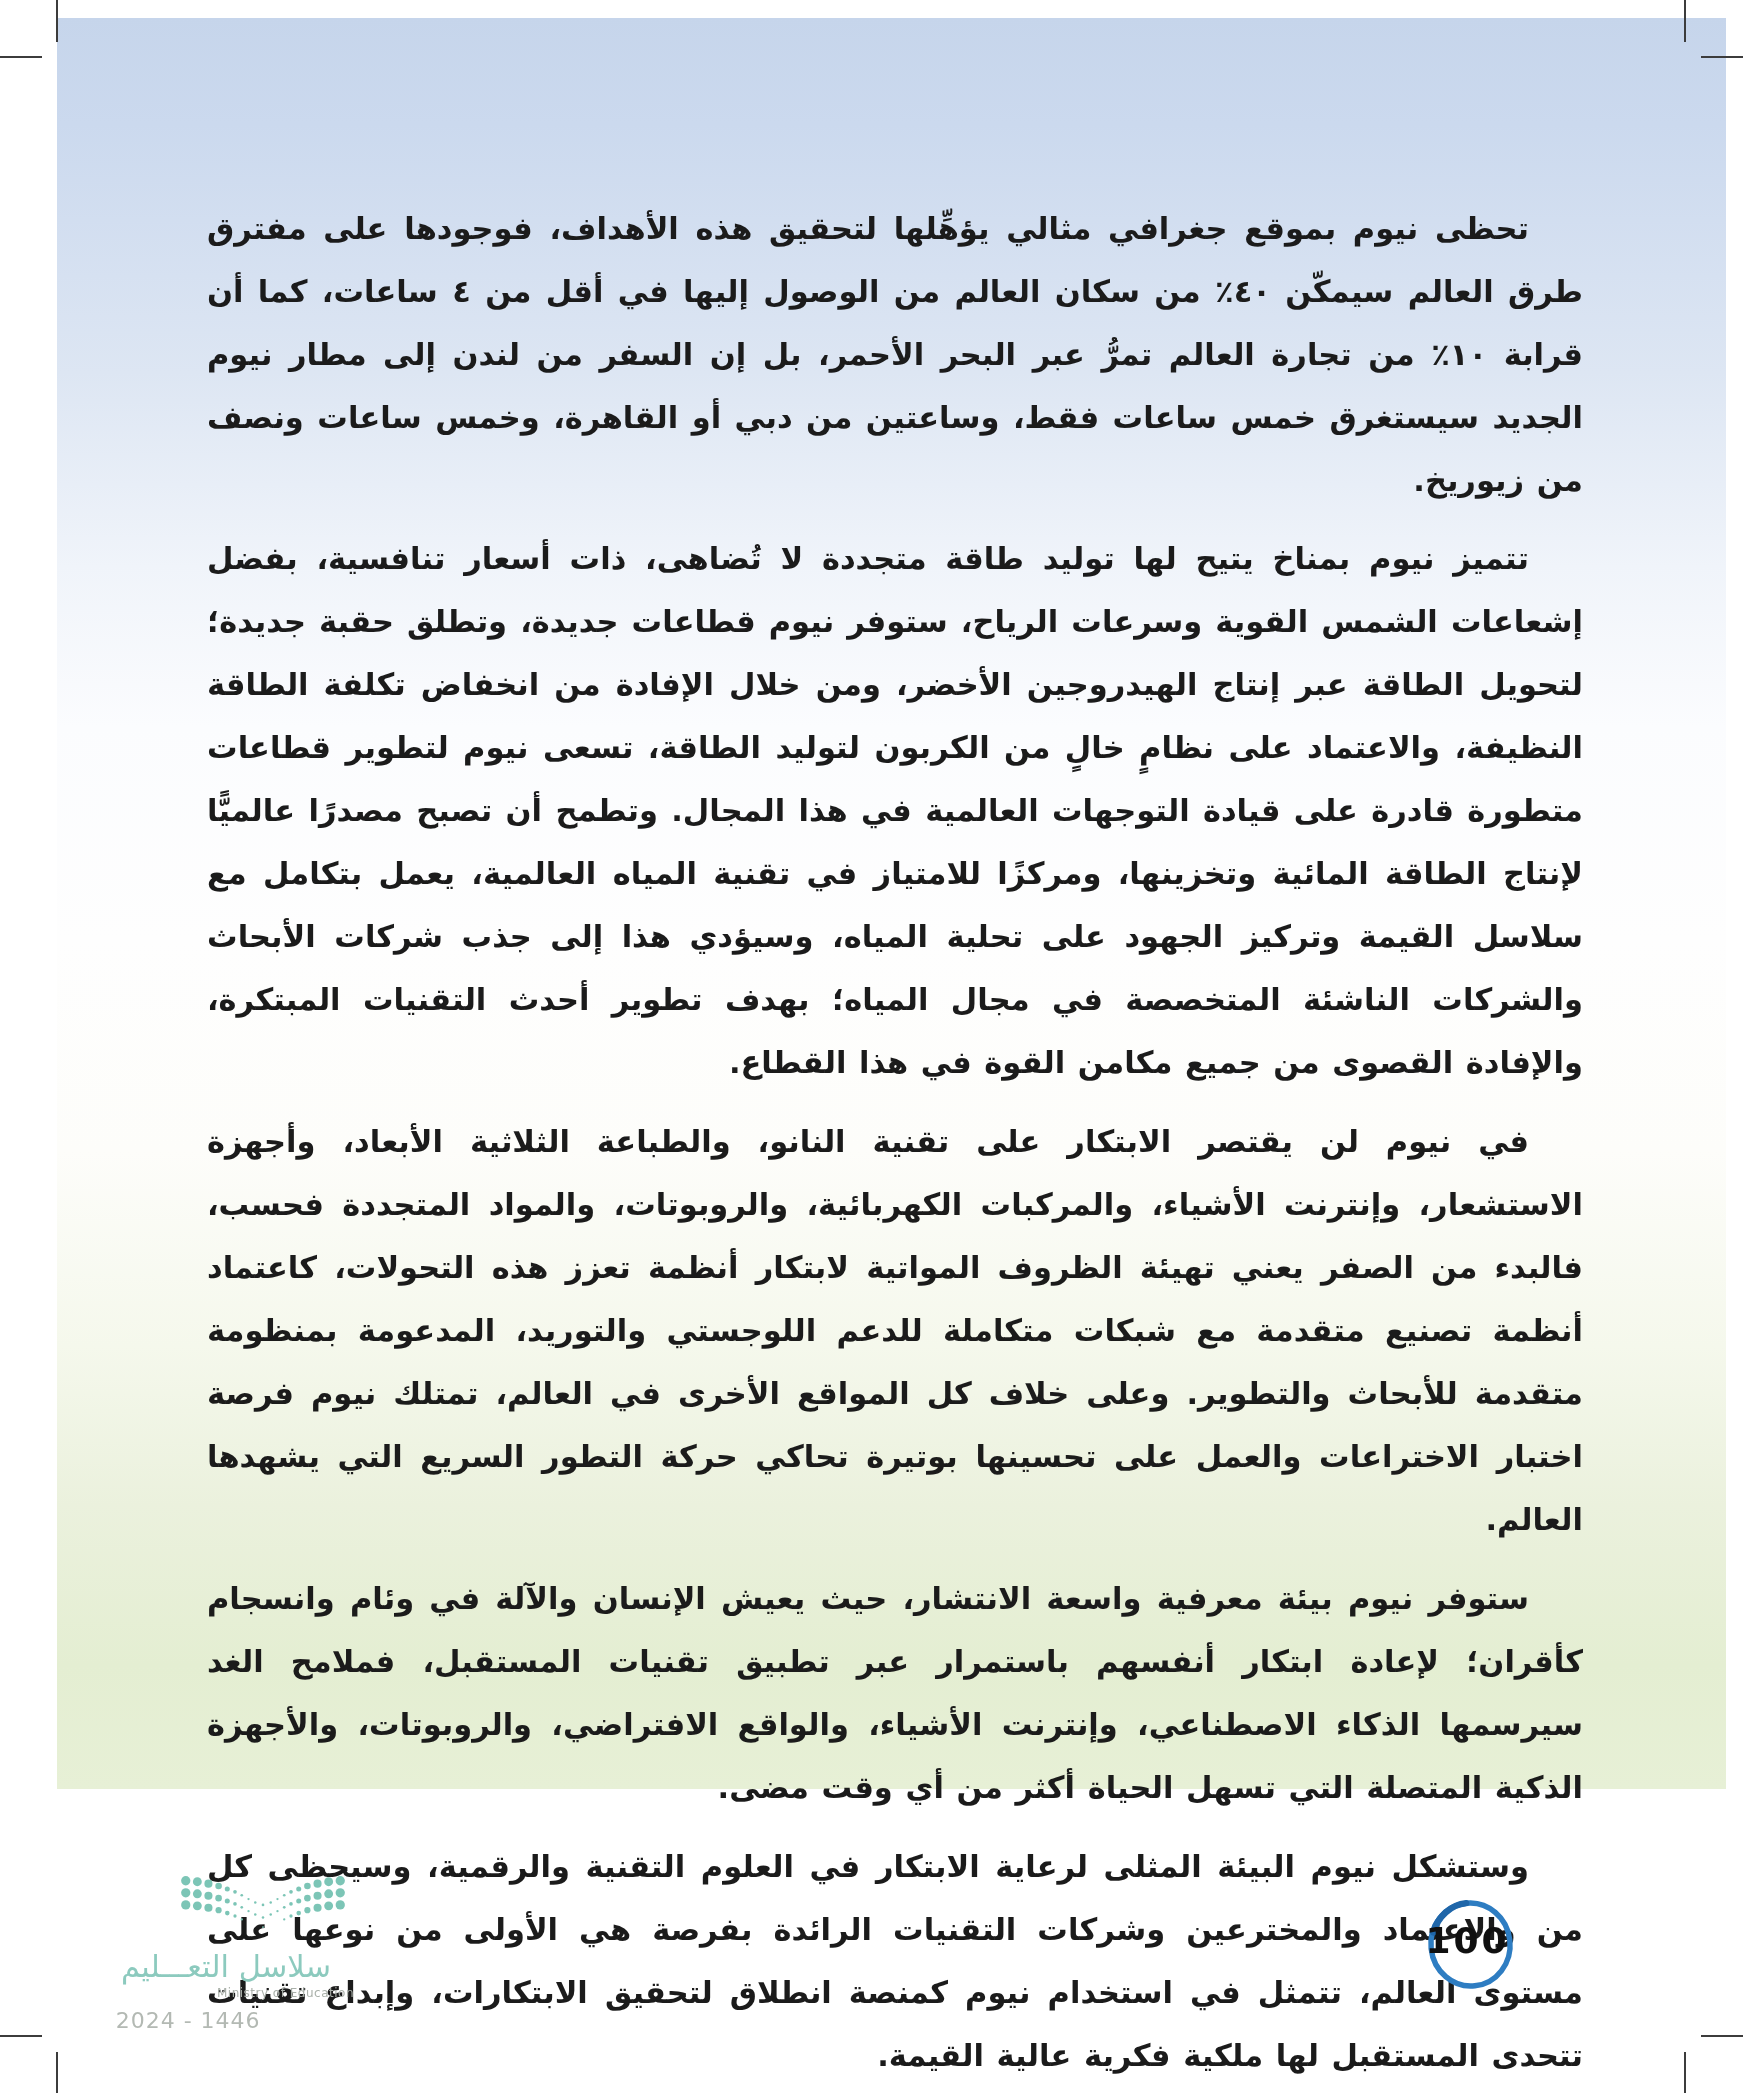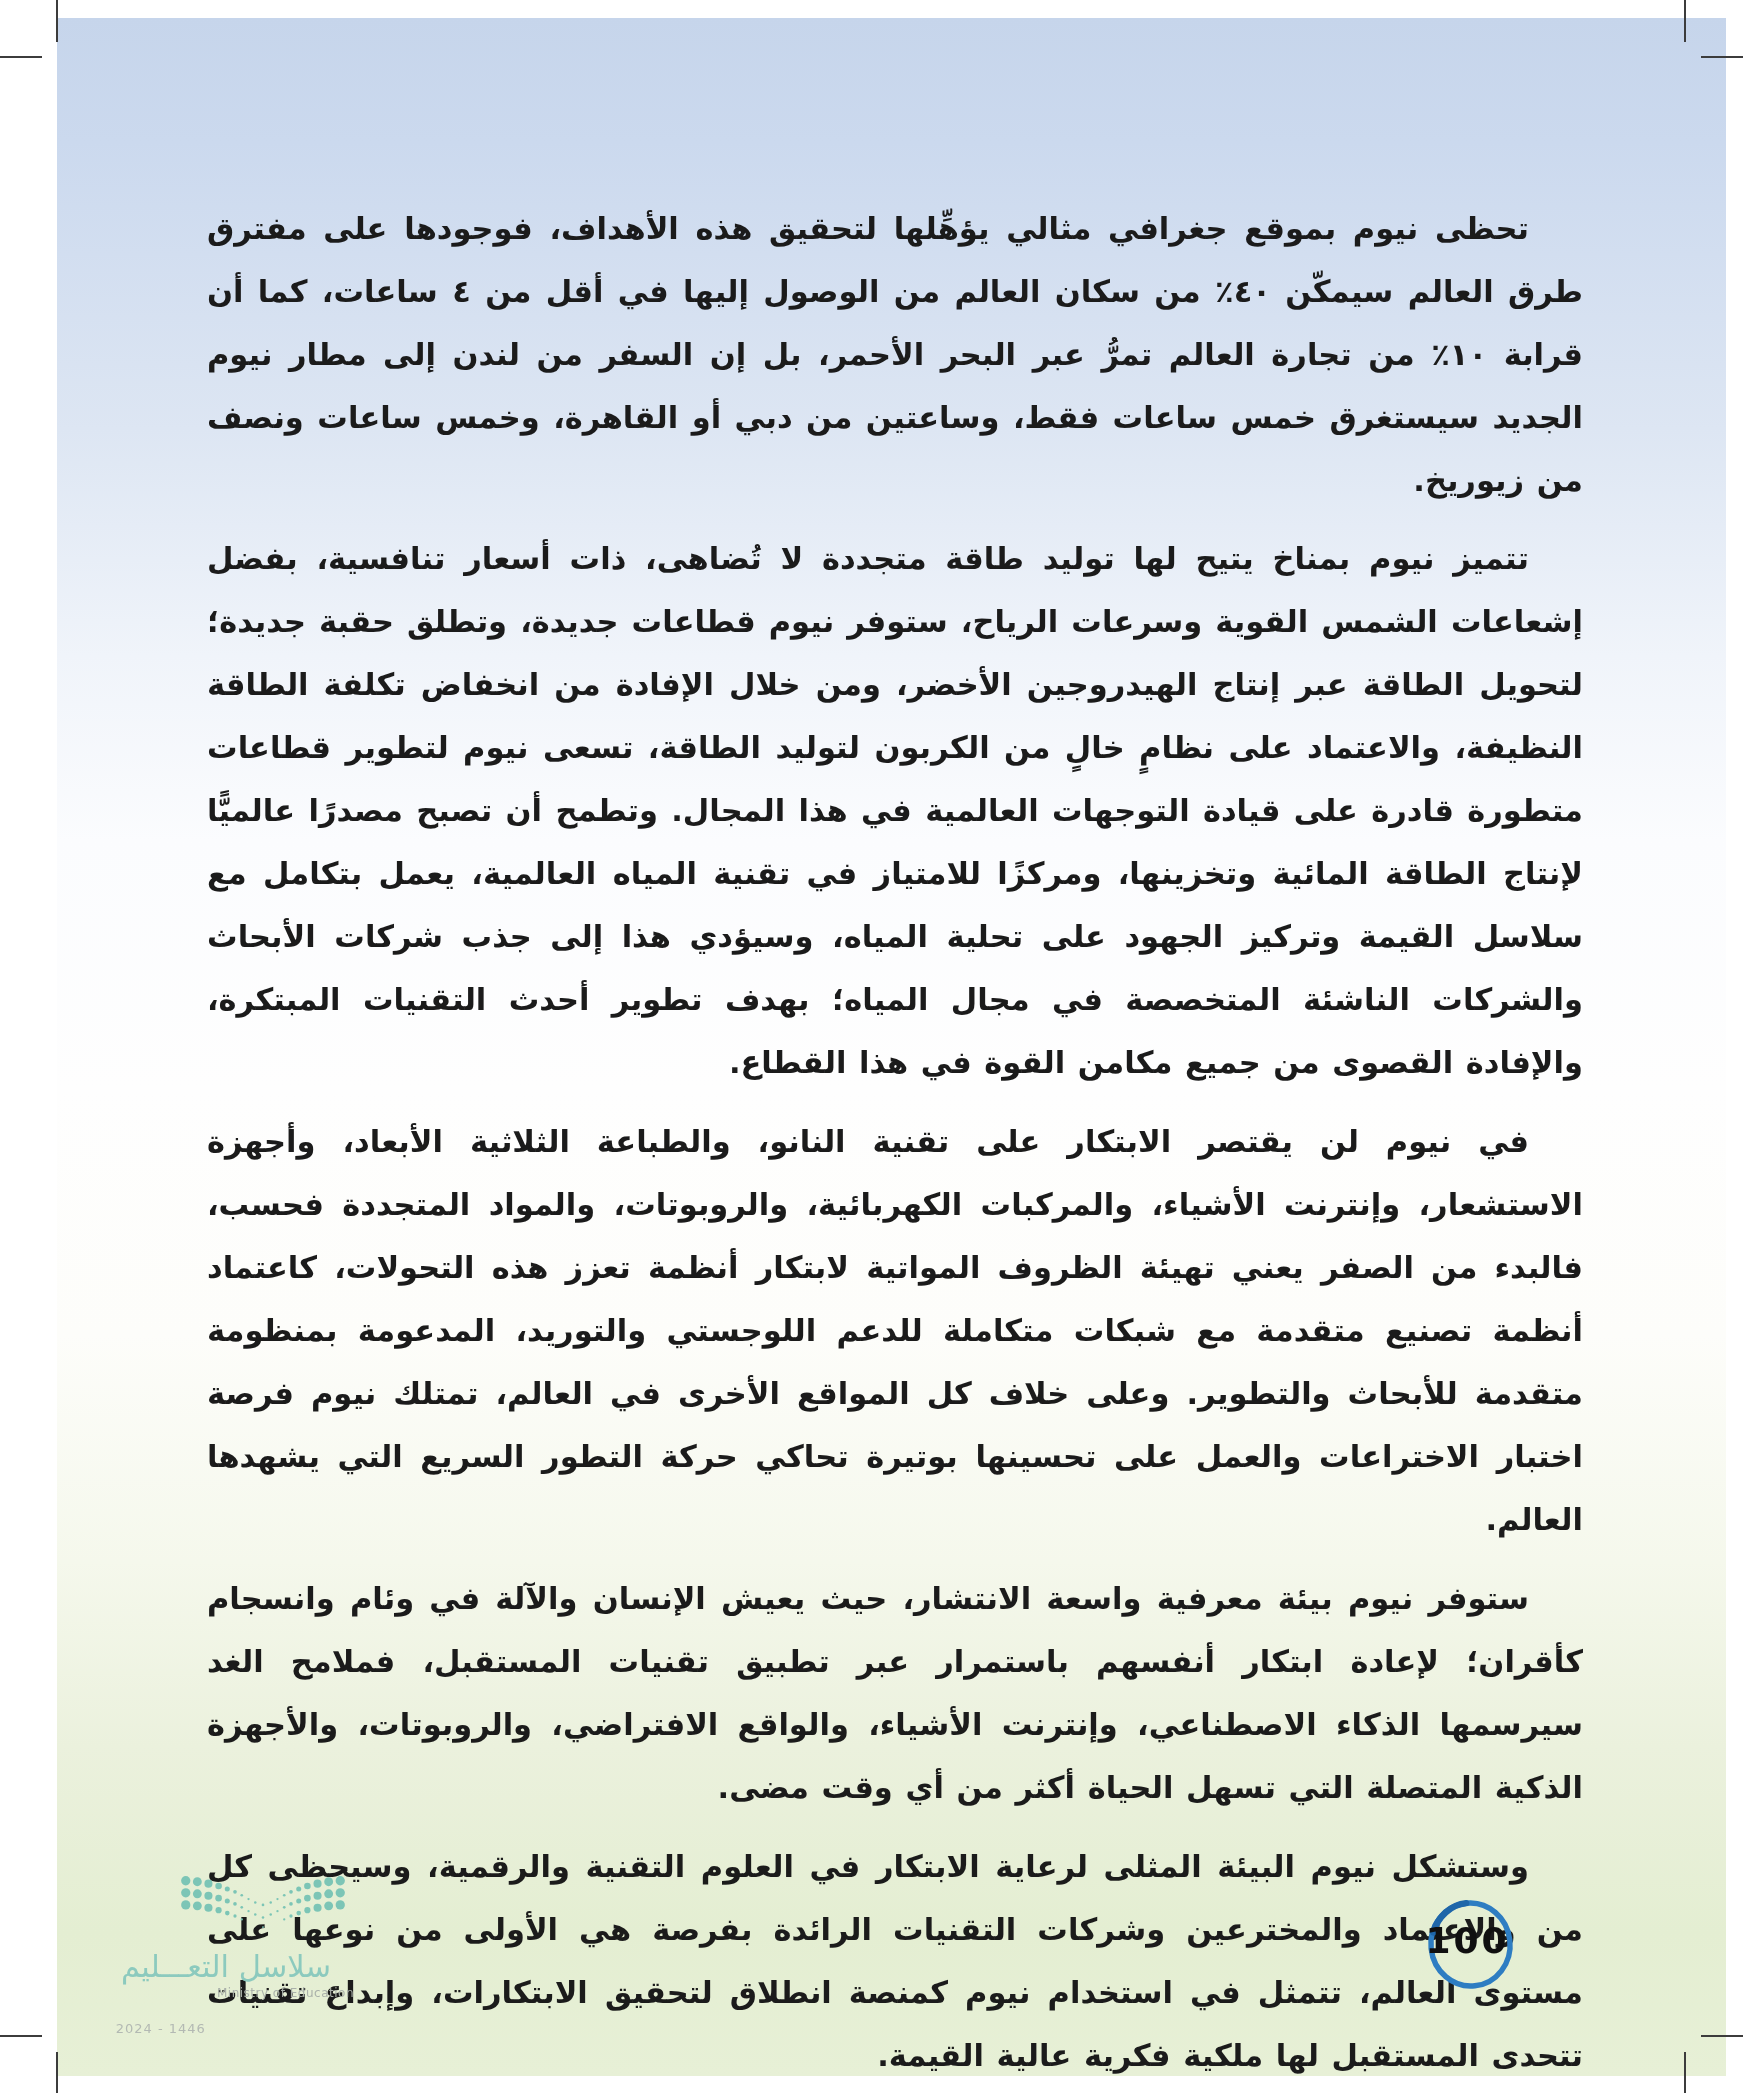--- a/index.html
+++ b/index.html
@@ -3,21 +3,21 @@
 <meta charset="utf-8">
 <style>
   html,body{margin:0;padding:0;}
   body{
     width:1744px;height:2093px;position:relative;overflow:hidden;
     background:#ffffff;
     font-family:"DejaVu Sans",sans-serif;
   }
   
   .page{
-    position:absolute;left:57px;top:17.7px;width:1669px;height:2058px;
+    position:absolute;left:57px;top:17.7px;width:1669px;height:1771px;
     background:linear-gradient(180deg,
       #c6d5eb 0%,
       #cbd9ee 6%,
       #dde6f3 20%,
       #f0f4fa 31%,
       #fbfcfe 40%,
       #fefefe 52%,
       #fdfdfa 64%,
       #f5f8ec 75%,
       #ebf1dd 84%,
@@ -55,23 +55,22 @@
   }
   .logo-name-en{
     position:absolute;left:0;top:134px;width:256px;
     text-align:right;
     font-size:12px;color:#aab1aa;letter-spacing:0.5px;
     white-space:nowrap;
   }
   .logo-years{
     position:absolute;left:17.7px;top:156px;width:158px;
     text-align:left;
-    font-size:13px;color:#b3b9b3;letter-spacing:1px;
+    font-size:22px;color:#b3b9b3;letter-spacing:1px;
     white-space:nowrap;
-    margin-top:13px;
   }
   
   .page-number{
     position:absolute;left:1367px;top:1877px;width:93px;height:99px;
   }
   .page-number svg{position:absolute;left:0;top:0;transform:rotate(-6deg);}
   .page-number .num{
     position:absolute;left:0;right:5.9px;top:25.6px;
     text-align:center;direction:rtl;
     font-size:36px;font-weight:bold;color:#101010;letter-spacing:3px;

